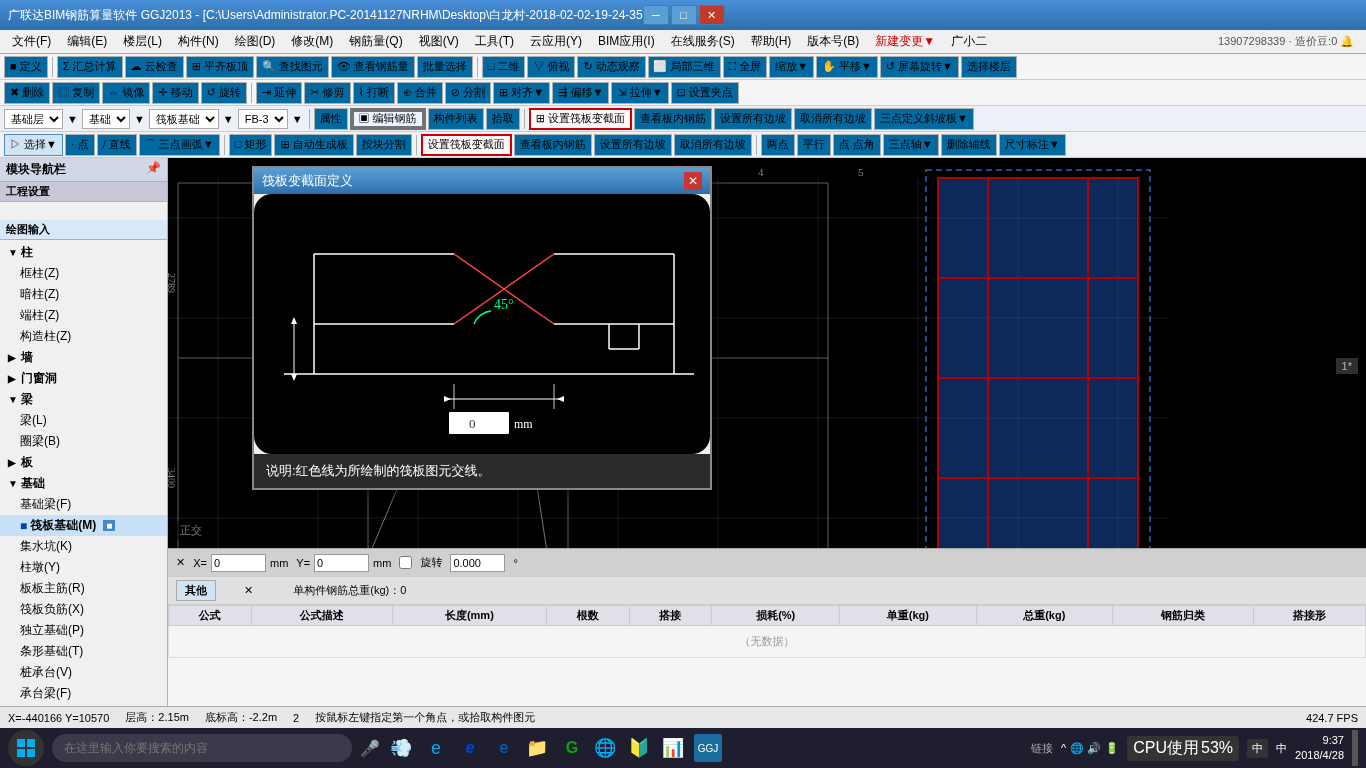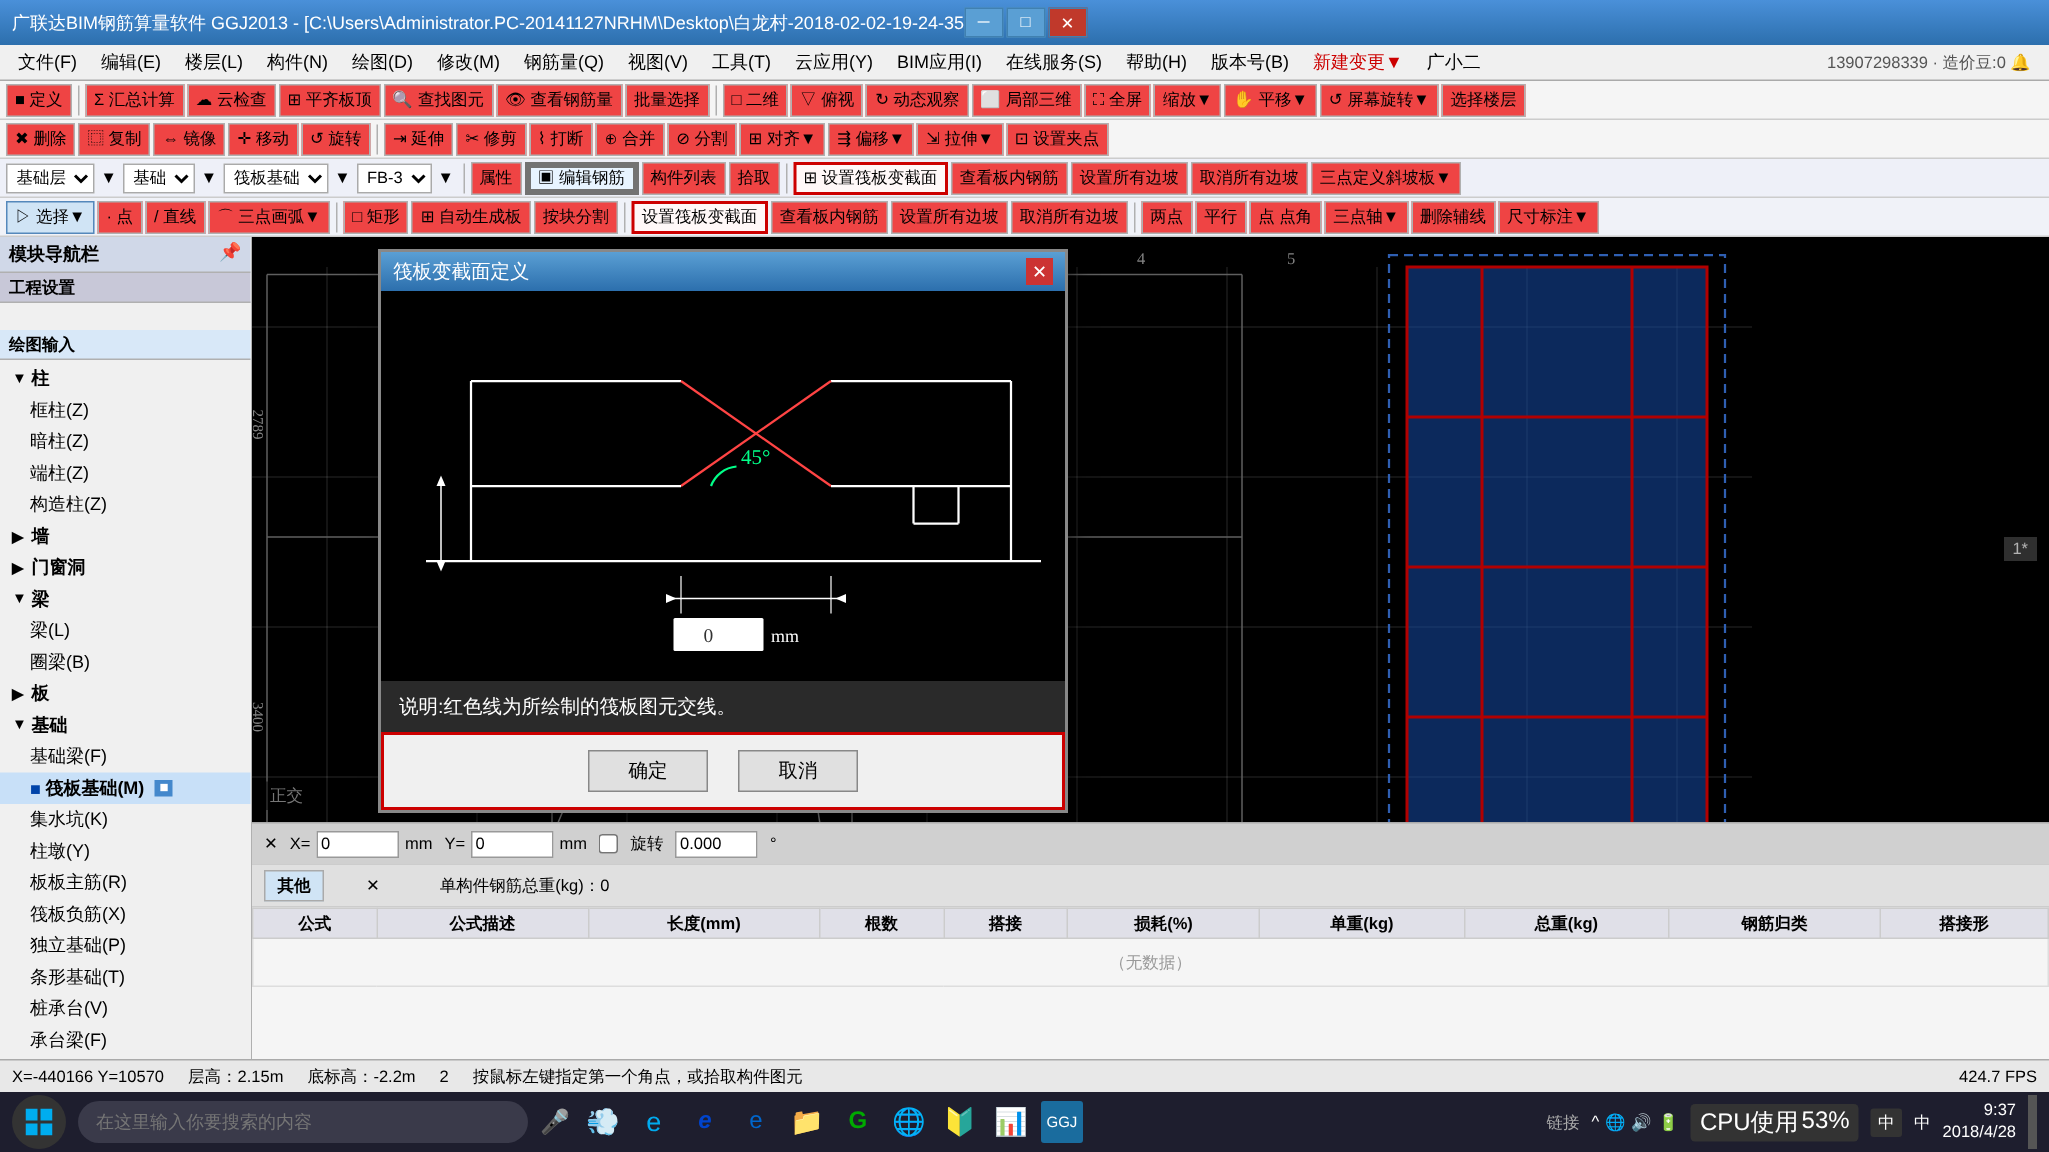--- a/index.html
+++ b/index.html
@@ -211,20 +211,21 @@
       cursor: pointer;
       font-size: 12px;
       display: flex; align-items: center; justify-content: center;
     }
     #modal-canvas {
       width: 456px;
       height: 260px;
       background: black;
       position: relative;
       overflow: hidden;
+      border-radius: 18px;
     }
     #modal-description {
       padding: 8px 12px;
       background: #2a2a2a;
       color: white;
       font-size: 13px;
     }
     #modal-buttons {
       padding: 10px;
       display: flex;
@@ -298,21 +299,21 @@
       border-bottom: 1px solid #ccc;
       padding: 0 4px;
       gap: 2px;
       font-size: 11px;
       flex-wrap: nowrap;
       overflow: hidden;
     }
     .toolbar-row .tb-btn {
       height: 22px;
       border: 1px solid #b0b0b0;
-      background: #ef4444;
+      background: #0369a1;
       padding: 1px 5px;
       font-size: 11px;
       cursor: pointer;
       white-space: nowrap;
       display: inline-flex;
       align-items: center;
     }
 
     
     .sb-section-header {
@@ -657,24 +658,20 @@
                 <line x1="355" y1="130" x2="355" y2="155" stroke="white" stroke-width="1.5"></line>
                 <line x1="355" y1="155" x2="385" y2="155" stroke="white" stroke-width="1.5"></line>
                 <line x1="385" y1="155" x2="385" y2="130" stroke="white" stroke-width="1.5"></line>
               </svg>
             </div>
 
             <div id="modal-description">
               <span>说明:红色线为所绘制的筏板图元交线。</span>
             </div>
 
-            <div id="modal-buttons">
-              <button class="modal-btn">确定</button>
-              <button class="modal-btn">取消</button>
-            </div>
 
           </div>
         </div>
 
       </div>
 
       <div id="coords-bar" style="height:28px; background:#d0d0d0; border-top:1px solid #aaa; display:flex; align-items:center; padding:0 8px; gap:8px; font-size:11px;">
         <span style="cursor:pointer;">✕</span>
         <div class="coord-field">
           <span>X=</span>

